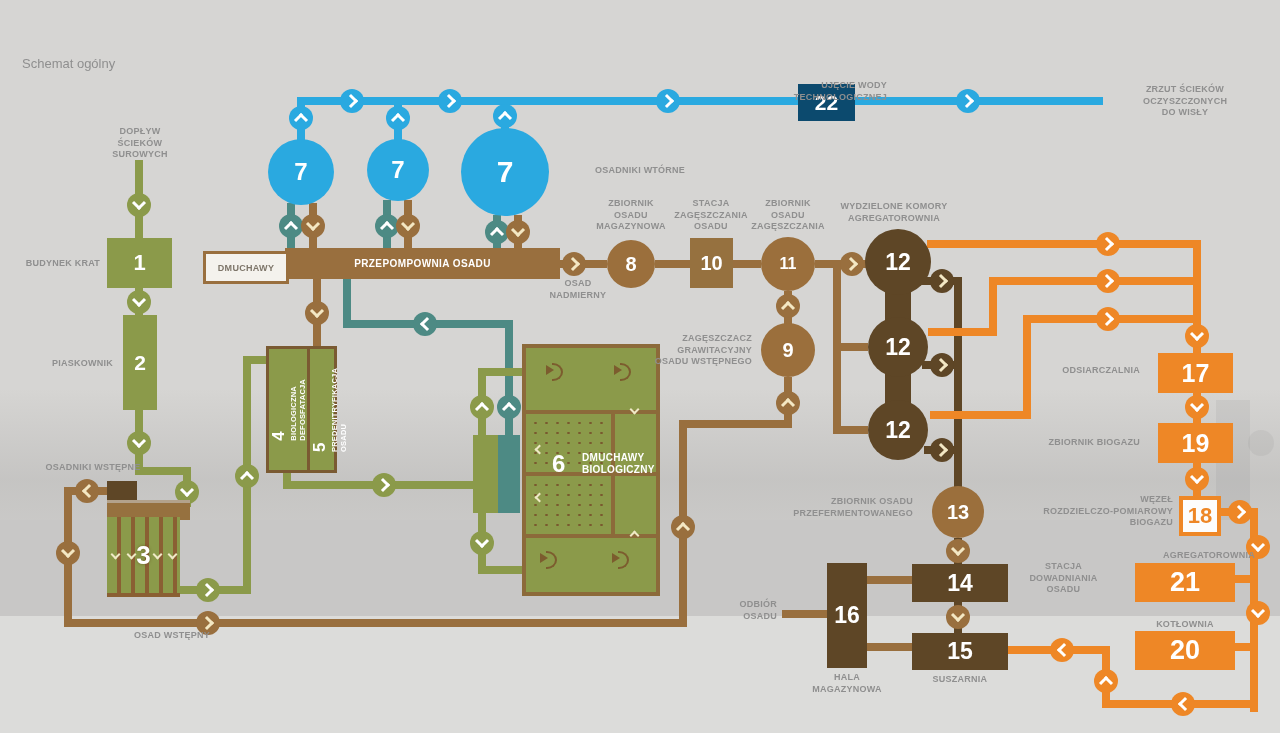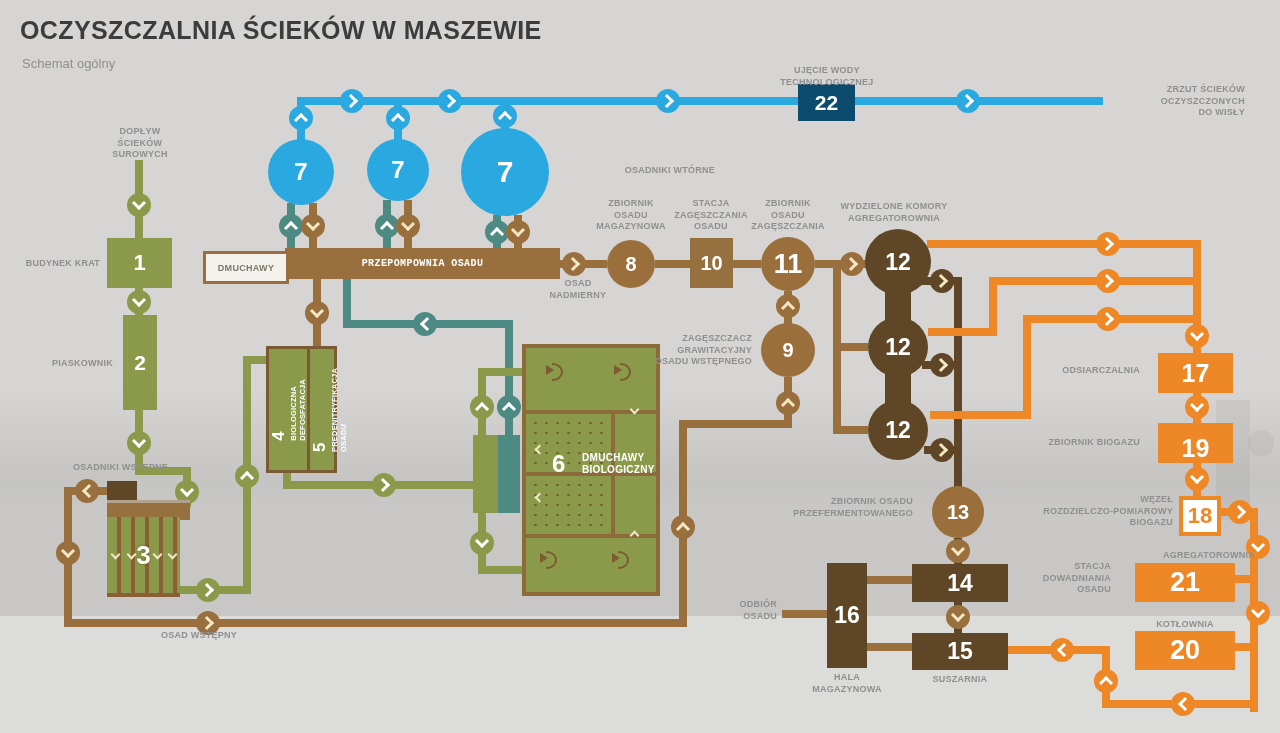--- a/index.html
+++ b/index.html
@@ -26,21 +26,21 @@
   .mini.d::after{transform:rotate(45deg);margin-top:-2px;}
   .mini.u::after{transform:rotate(-135deg);margin-top:2px;}
   .mini.l::after{transform:rotate(135deg);margin-left:2px;}
   
   .node{position:absolute;z-index:3;display:flex;align-items:center;justify-content:center;
     color:#fff;font-weight:800;}
   .circ{border-radius:50%;}
   .lbl{position:absolute;z-index:3;color:#8f8f8f;font-size:9px;font-weight:bold;
     line-height:11.5px;letter-spacing:.25px;}
   .lbl span{display:block;}
-  .c{text-align:center;} .rr{text-align:right;} .ll{text-align:right;}
+  .c{text-align:center;} .rr{text-align:right;} .ll{text-align:center;}
   #title{position:absolute;left:20px;top:16px;z-index:3;font-size:25px;font-weight:800;
     color:#3c3c3c;letter-spacing:.4px;}
   #subtitle{position:absolute;left:22px;top:56px;z-index:3;font-size:13px;color:#8f8f8f;}
   
   #bar{position:absolute;z-index:3;background:#996f3e;display:flex;align-items:center;justify-content:center;
     color:#fff;font-size:10px;font-weight:bold;letter-spacing:.4px;}
   #dmuchawy{position:absolute;z-index:4;background:#f4f2ed;border:3px solid #996f3e;
     display:flex;align-items:center;justify-content:center;color:#7d7569;font-size:9px;font-weight:bold;letter-spacing:.3px;}
   
   #b45{position:absolute;z-index:3;background:#8b9a4a;border:3px solid #7a5a32;display:flex;}
@@ -73,21 +73,20 @@
 <div id="canvas">
 
   <div class="ph" style="left:0;top:388px;width:1280px;height:132px;background:linear-gradient(180deg,rgba(110,110,110,0),rgba(110,110,110,.16) 70%,rgba(110,110,110,.12));"></div>
   <div class="ph" style="left:0;top:520px;width:1280px;height:96px;background:rgba(128,128,128,.16);"></div>
   <div class="ph" style="left:0;top:616px;width:1280px;height:117px;background:rgba(228,228,226,.45);"></div>
   <div class="ph" style="left:556px;top:420px;width:26px;height:100px;background:#777;opacity:.12;"></div>
   <div class="ph" style="left:596px;top:440px;width:20px;height:80px;background:#777;opacity:.1;"></div>
   <div class="ph" style="left:1216px;top:400px;width:34px;height:120px;background:#777;opacity:.1;"></div>
   <div class="ph" style="left:1248px;top:430px;width:26px;height:26px;border-radius:50%;background:#777;opacity:.1;"></div>
 
-  <div id="title">OCZYSZCZALNIA ŚCIEKÓW W MASZEWIE</div>
   <div id="subtitle">Schemat ogólny</div>
 
   <div class="node" style="left:107px;top:238px;width:65px;height:50px;background:#8b9a4a;font-size:22px;">
       <span>1</span>
     </div>
   <div class="node" style="left:123px;top:315px;width:34px;height:95px;background:#8b9a4a;font-size:21px;">
       <span>2</span>
     </div>
 
   <div class="node" style="left:107px;top:481px;width:30px;height:19px;background:#5e4626;"></div>
@@ -103,34 +102,34 @@
   <div class="node circ" style="left:268px;top:139px;width:66px;height:66px;background:#2aa9e0;font-size:24px;">
       <span>7</span>
     </div>
   <div class="node circ" style="left:367px;top:139px;width:62px;height:62px;background:#2aa9e0;font-size:24px;">
       <span>7</span>
     </div>
   <div class="node circ" style="left:461px;top:128px;width:88px;height:88px;background:#2aa9e0;font-size:30px;">
       <span>7</span>
     </div>
 
-  <div id="bar" style="left:285px;top:248px;width:275px;height:31px;font-family:Liberation Mono, monospace;">
+  <div id="bar" style="left:285px;top:248px;width:275px;height:31px;">
       <span>PRZEPOMPOWNIA OSADU</span>
     </div>
   <div id="dmuchawy" style="left:203px;top:251px;width:80px;height:27px;">
       <span>DMUCHAWY</span>
     </div>
 
   <div class="node circ" style="left:607px;top:240px;width:48px;height:48px;background:#9b6f3c;font-size:20px;">
       <span>8</span>
     </div>
   <div class="node" style="left:690px;top:238px;width:43px;height:50px;background:#96713f;font-size:20px;">
       <span>10</span>
     </div>
-  <div class="node circ" style="left:761px;top:237px;width:54px;height:54px;background:#9b6f3c;font-size:27px;">
+  <div class="node circ" style="left:761px;top:237px;width:54px;height:54px;background:#9b6f3c;font-size:16px;">
       <span>11</span>
     </div>
   <div class="node circ" style="left:761px;top:323px;width:54px;height:54px;background:#9b6f3c;font-size:20px;">
       <span>9</span>
     </div>
   <div class="node circ" style="left:932px;top:486px;width:52px;height:52px;background:#9b6f3c;font-size:20px;">
       <span>13</span>
     </div>
 
   <div class="ln dark" style="left:885px;top:262px;width:26px;height:90px;z-index:2;"></div>
@@ -151,21 +150,21 @@
   <div class="node" style="left:912px;top:633px;width:96px;height:37px;background:#5e4626;font-size:23px;">
       <span>15</span>
     </div>
   <div class="node" style="left:827px;top:563px;width:40px;height:105px;background:#5e4626;font-size:23px;">
       <span>16</span>
     </div>
 
   <div class="node" style="left:1158px;top:353px;width:75px;height:40px;background:#ee8726;font-size:25px;">
       <span>17</span>
     </div>
-  <div class="node" style="left:1158px;top:423px;width:75px;height:40px;background:#ee8726;font-size:25px;align-items:flex-end;">
+  <div class="node" style="left:1158px;top:423px;width:75px;height:40px;background:#ee8726;font-size:25px;">
       <span>19</span>
     </div>
   <div class="node white-box" style="left:1179px;top:496px;width:34px;height:32px;font-size:22px;">
       <span>18</span>
     </div>
   <div class="node" style="left:1135px;top:563px;width:100px;height:39px;background:#ee8726;font-size:27px;">
       <span>21</span>
     </div>
   <div class="node" style="left:1135px;top:631px;width:100px;height:39px;background:#ee8726;font-size:27px;">
       <span>20</span>
@@ -227,21 +226,21 @@
     </div>
   <div class="lbl ll" style="left:18px;top:462px;width:150px;">
       <span>OSADNIKI WSTĘPNE</span>
     </div>
   <div class="lbl ll" style="left:107px;top:630px;width:130px;">
       <span>OSAD WSTĘPNY</span>
     </div>
   <div class="lbl ll" style="left:565px;top:165px;width:150px;">
       <span>OSADNIKI WTÓRNE</span>
     </div>
-  <div class="lbl c" style="left:767px;top:65px;width:120px;">
+  <div class="lbl c" style="left:767px;top:80px;width:120px;text-align:right;">
       <span>UJĘCIE WODY</span>
       <span>TECHNOLOGICZNEJ</span>
     </div>
   <div class="lbl ll" style="left:1125px;top:84px;width:120px;">
       <span>ZRZUT ŚCIEKÓW</span>
       <span>OCZYSZCZONYCH</span>
       <span>DO WISŁY</span>
     </div>
   <div class="lbl c" style="left:538px;top:278px;width:80px;">
       <span>OSAD</span>

